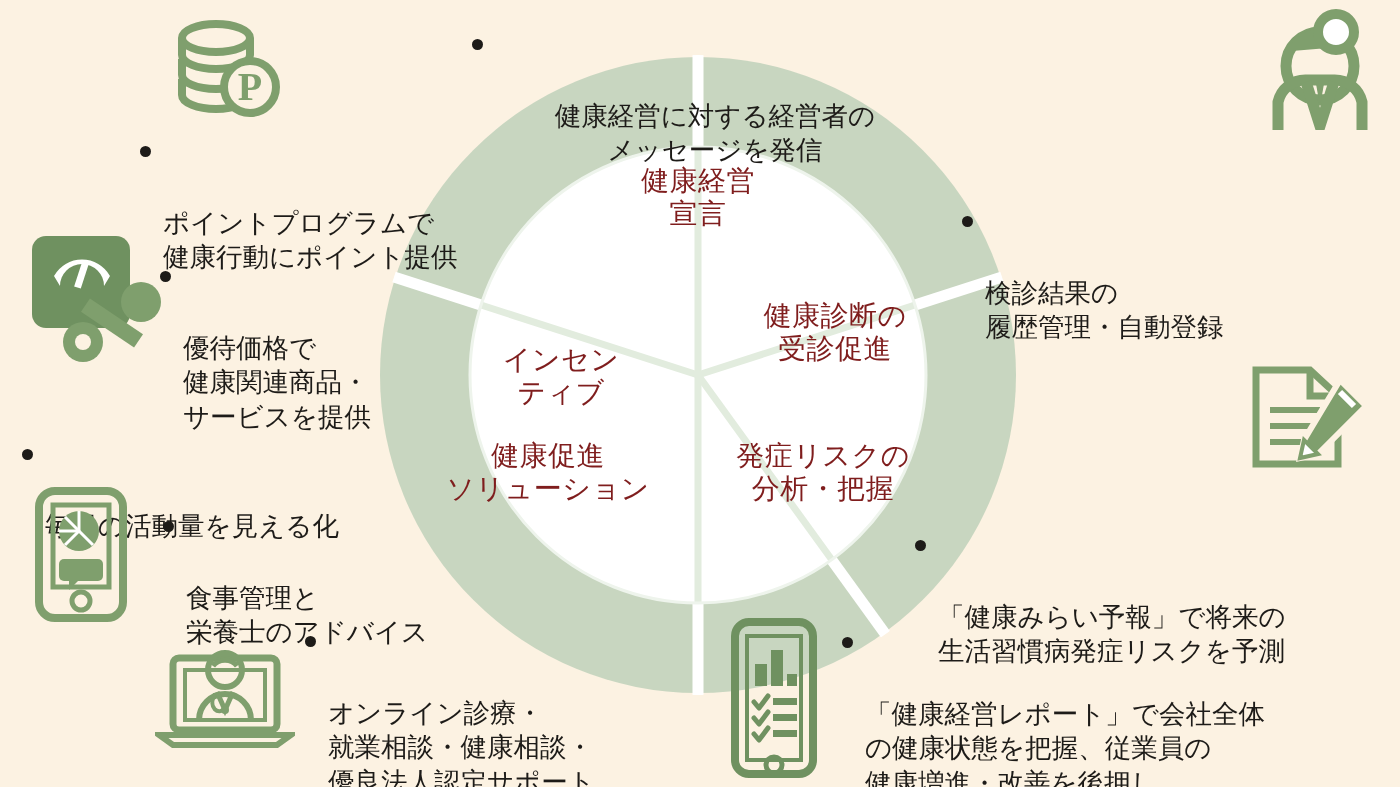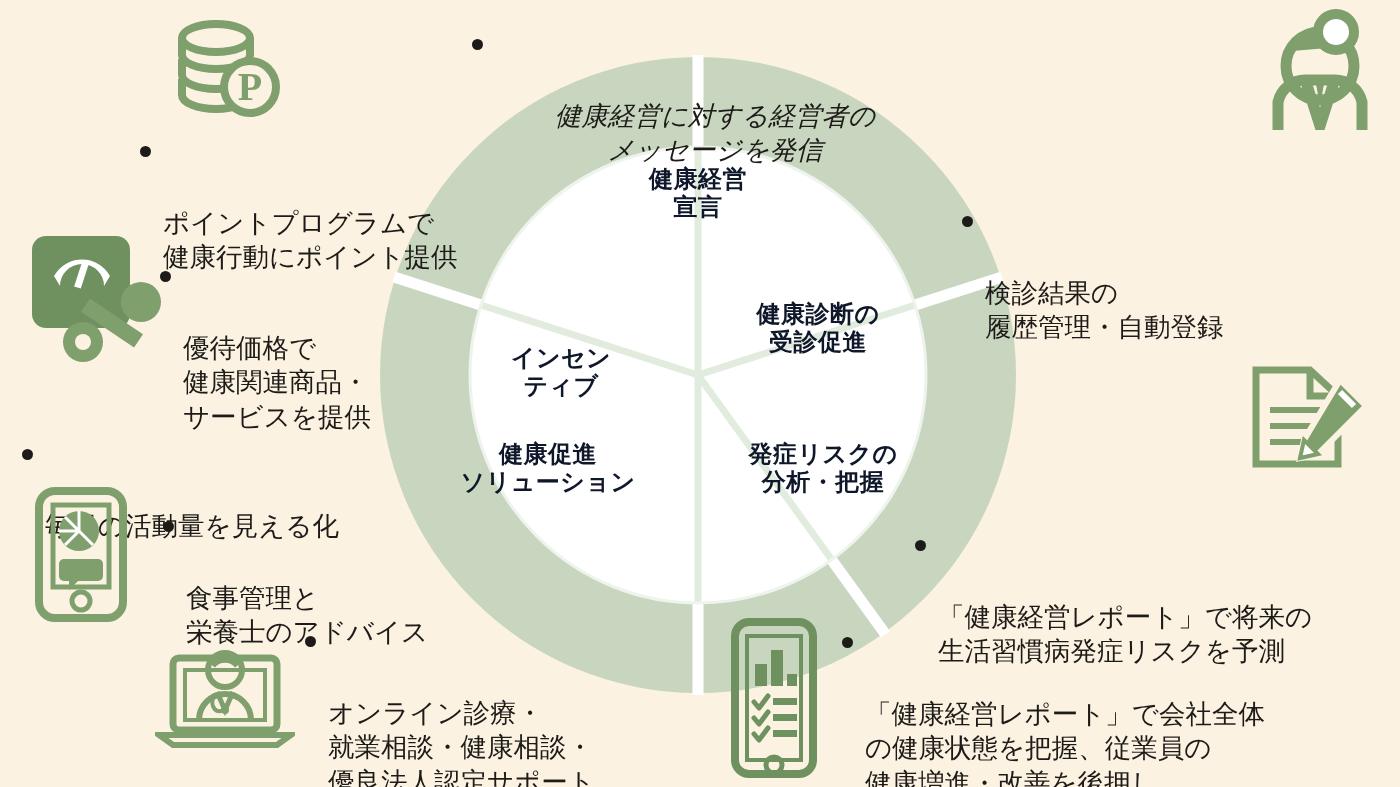--- a/index.html
+++ b/index.html
@@ -19,23 +19,23 @@
   
   #wheel {
     position: absolute;
     left: 378px; top: 55px;
     width: 640px; height: 640px;
   }
   #wheel svg { display: block; width: 640px; height: 640px; }
 
   .seg-label {
     position: absolute;
-    color: #0f172a;
-    font-weight: bold;
-    font-size: 24px;
+    color: #7f1d1d;
+    font-weight: normal;
+    font-size: 28px;
     line-height: 1.17;
     text-align: center;
     white-space: pre-line;
     letter-spacing: 0.5px;
   }
 
   
   .note {
     position: absolute;
     color: #1d1b18;
@@ -87,36 +87,36 @@
         <line x1="320" y1="320" x2="320" y2="548"></line>
         <line x1="320" y1="320" x2="103" y2="250"></line>
       </g>
 
       <circle cx="320" cy="320" r="228" fill="none" stroke="#eef4ec" stroke-width="3"></circle>
     </svg>
 
     <div class="seg-label" style="left:160px; top:110px; width:320px;">健康経営
 宣言</div>
 
-    <div class="seg-label" style="left:310px; top:245px; width:260px; text-align:center;">健康診断の
+    <div class="seg-label" style="left:327px; top:245px; width:260px; text-align:center;">健康診断の
 受診促進</div>
 
     <div class="seg-label" style="left:315px; top:385px; width:260px; text-align:center;">発症リスクの
 分析・把握</div>
 
     <div class="seg-label" style="left:20px; top:385px; width:300px; text-align:center;">健康促進
 ソリューション</div>
 
     <div class="seg-label" style="left:58px; top:245px; width:250px; text-align:center;margin-top:44px;">インセン
 ティブ</div>
   </div>
 
   <div class="note" style="left:470px; top:30px; width:470px; text-align:center;">
     <span class="bullet" style="left:2px;"></span>
-    <span class="txt" style="padding-left:20px;font-style:italic;">健康経営に対する経営者の
+    <span class="txt" style="padding-left:20px;">健康経営に対する経営者の
 メッセージを発信</span>
   </div>
 
   <div class="note" style="left:140px; top:137px; width:430px;">
     <span class="bullet"></span>
     <span class="txt">ポイントプログラムで
 健康行動にポイント提供</span>
   </div>
 
   <div class="note" style="left:160px; top:262px; width:320px;">
@@ -147,21 +147,21 @@
 
   <div class="note" style="left:962px; top:207px; width:360px;">
     <span class="bullet"></span>
     <span class="txt">検診結果の
 履歴管理・自動登録</span>
   </div>
 
 
   <div class="note" style="left:915px; top:531px; width:480px;">
     <span class="bullet"></span>
-    <span class="txt">「健康経営レポート」で将来の
+    <span class="txt">「健康みらい予報」で将来の
 生活習慣病発症リスクを予測</span>
   </div>
 
   <div class="note" style="left:842px; top:628px; width:560px;">
     <span class="bullet"></span>
     <span class="txt">「健康経営レポート」で会社全体
 の健康状態を把握、従業員の
 健康増進・改善を後押し</span>
   </div>
 

